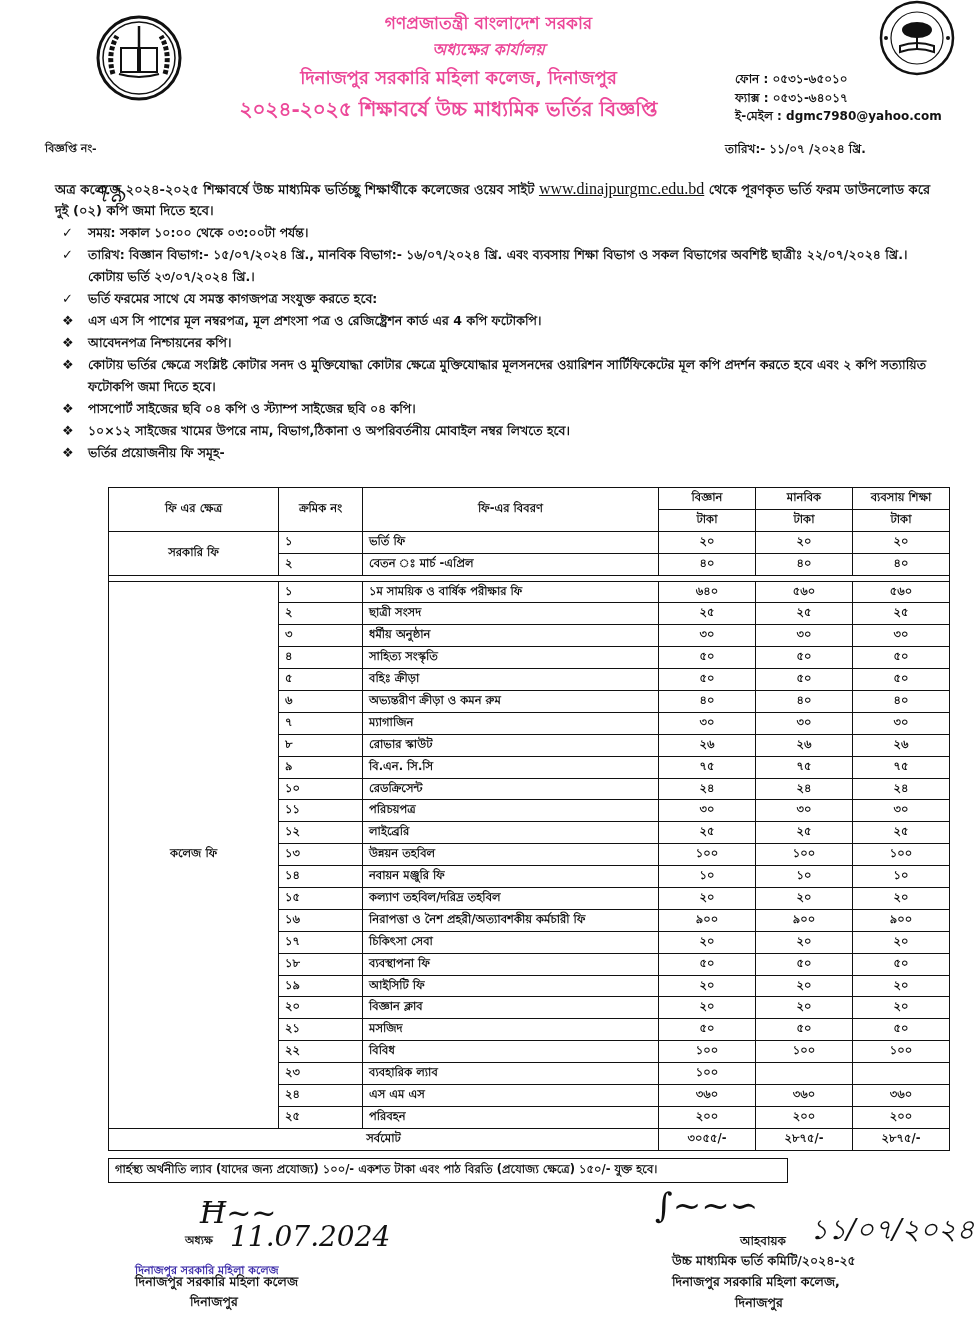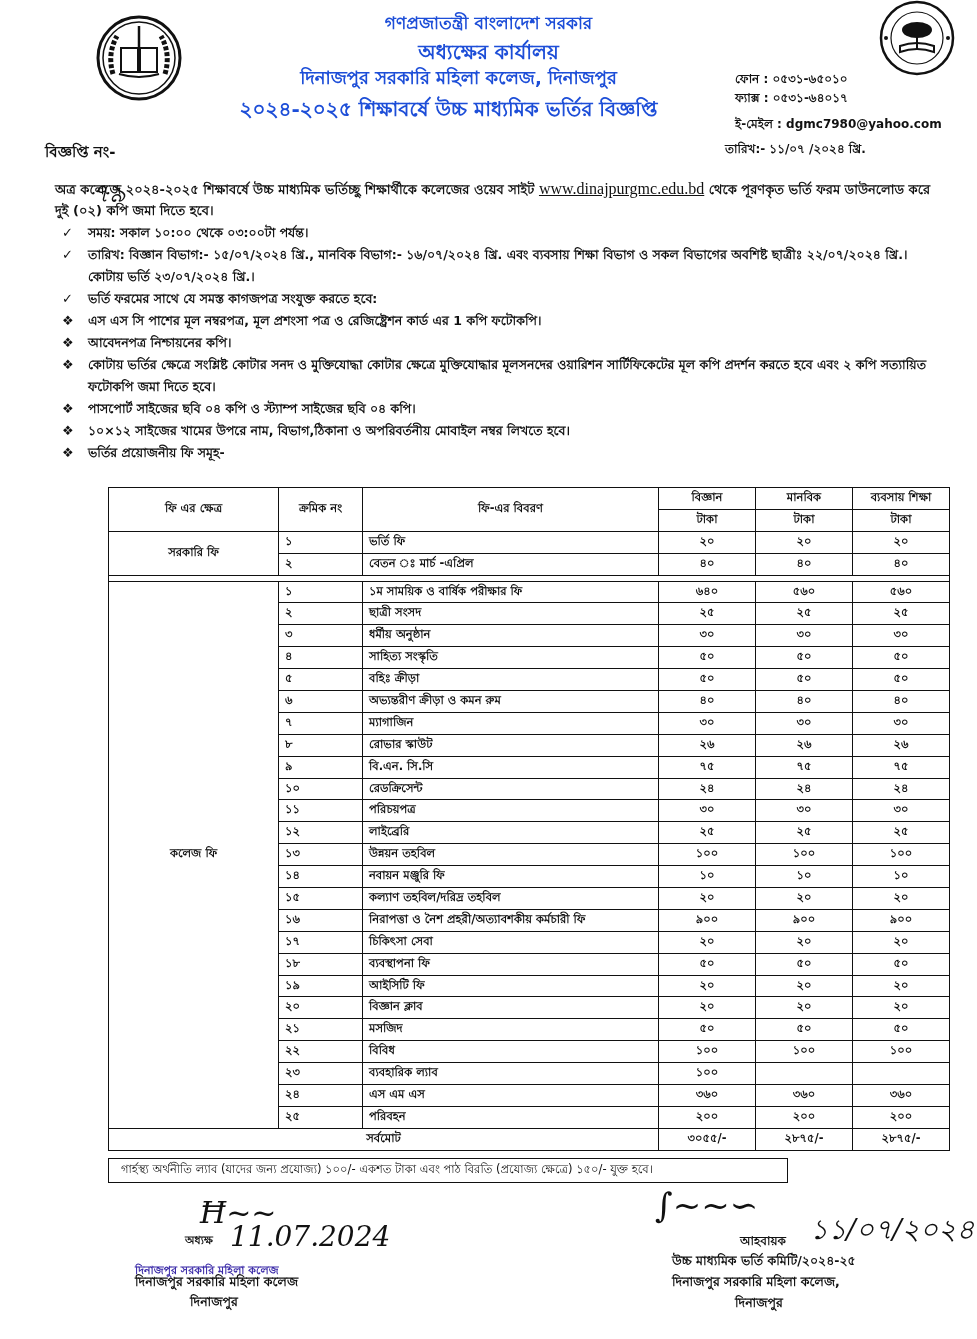--- a/index.html
+++ b/index.html
@@ -2,32 +2,32 @@
 <html><head>
 <meta charset="utf-8">
 <style>
   * { box-sizing: border-box; margin: 0; padding: 0; }
   html, body { width: 977px; height: 1339px; background: #ffffff; overflow: hidden; }
   body { position: relative; font-family: "DejaVu Sans", sans-serif; color: #111; }
 
   .logo-left { position: absolute; left: 95px; top: 14px; width: 88px; height: 88px; }
   .logo-right { position: absolute; left: 862px; top: 0px; width: 110px; height: 80px; }
 
-  .hdr-line { position: absolute; left: 0; width: 977px; text-align: center; font-weight: bold; color: #1d4ed8; white-space: nowrap; }
+  .hdr-line { position: absolute; left: 0; width: 977px; text-align: center; font-weight: bold; color: #ec4899; white-space: nowrap; }
   .hdr1 { top: 10px; font-size: 17px; }
-  .hdr2 { top: 37px; font-size: 20px; }
+  .hdr2 { top: 37px; font-size: 16px; font-style: italic; }
   .hdr3 { top: 64px; font-size: 18px; left: -30px; }
   .hdr4 { top: 94px; font-size: 20px; left: -40px; }
 
   .contact { position: absolute; left: 735px; font-size: 12px; font-weight: bold; white-space: nowrap; }
   .contact.c1 { top: 70px; }
   .contact.c2 { top: 89px; }
-  .contact.c3 { top: 115px; }
-
-  .notice-no { position: absolute; left: 45px; top: 140px; font-size: 15px; font-weight: bold; }
+  .contact.c3 { top: 107px; }
+
+  .notice-no { position: absolute; left: 45px; top: 140px; font-size: 11px; font-weight: bold; }
   .notice-hand { position: absolute; left: 92px; top: 128px; font-size: 26px; font-family: "DejaVu Serif", serif; font-style: italic; margin-top: 45px; }
   .date-line { position: absolute; left: 725px; top: 140px; font-size: 12px; font-weight: bold; }
 
   .intro { position: absolute; left: 55px; top: 178px; width: 880px; font-size: 13px; font-weight: bold; line-height: 21px; }
   .intro .link { text-decoration: underline; font-family: "Liberation Serif", serif; font-size: 16px; font-weight: normal; }
 
   .bullets { position: absolute; left: 62px; top: 222px; width: 880px; }
   .bullet { display: flex; font-size: 12.5px; font-weight: bold; line-height: 22px; }
   .bullet .mk { width: 26px; flex: none; font-size: 13px; }
   .bullet .tx { flex: 1; }
@@ -35,21 +35,21 @@
   table.fees { position: absolute; left: 108px; top: 487px; width: 842px; border-collapse: collapse; font-size: 11.5px; font-weight: bold; padding-left: 20px; }
   table.fees td, table.fees th { border: 1.6px solid #111; padding: 0 6px; height: 21.9px; vertical-align: middle; }
   table.fees th { font-weight: bold; text-align: center; }
   .c-cat { width: 170px; text-align: center; }
   .c-sl { width: 84px; margin-left: 44px; }
   .c-desc { width: 296px; }
   .c-num { width: 97px; text-align: center; }
   .gap td { height: 6px !important; padding: 0; }
   .total-label { text-align: center; }
 
-  .footnote { position: absolute; left: 108px; top: 1158px; width: 680px; border: 1.6px solid #111; font-size: 11.5px; font-weight: normal; padding: 2px 12px; white-space: nowrap; }
+  .footnote { position: absolute; left: 108px; top: 1158px; width: 680px; border: 1.6px solid #111; font-size: 11.5px; font-weight: bold; padding: 2px 6px; white-space: nowrap; }
 
   .sig-left { position: absolute; left: 130px; top: 1195px; }
   .sig-scrawl { font-family: "DejaVu Serif", serif; font-style: italic; font-size: 30px; }
   .sig-left .sig-scrawl { position: absolute; left: 70px; top: 0px; }
   .hand-date-left { position: absolute; left: 230px; top: 1220px; font-size: 28px; font-family: "DejaVu Serif", serif; font-style: italic; white-space: nowrap; }
   .sig-left-title { position: absolute; left: 185px; top: 1232px; font-size: 11px; font-weight: bold; }
   .stamp-line { position: absolute; left: 135px; top: 1262px; font-size: 11px; font-weight: bold; color: #3a2aa8; }
   .sig-left-org { position: absolute; left: 135px; top: 1273px; font-size: 12.5px; font-weight: bold; }
   .sig-left-city { position: absolute; left: 190px; top: 1293px; font-size: 12.5px; font-weight: bold; }
 
@@ -109,21 +109,21 @@
     <div class="bullet">
       <span class="mk">✓</span>
       <span class="tx">তারিখ:   বিজ্ঞান বিভাগ:-  ১৫/০৭/২০২৪ খ্রি., মানবিক বিভাগ:- ১৬/০৭/২০২৪ খ্রি. এবং ব্যবসায় শিক্ষা বিভাগ  ও সকল বিভাগের অবশিষ্ট ছাত্রীঃ ২২/০৭/২০২৪ খ্রি.। কোটায় ভর্তি ২৩/০৭/২০২৪ খ্রি.।</span>
     </div>
     <div class="bullet">
       <span class="mk">✓</span>
       <span class="tx">ভর্তি ফরমের সাথে যে সমস্ত কাগজপত্র সংযুক্ত করতে হবে:</span>
     </div>
     <div class="bullet">
       <span class="mk">❖</span>
-      <span class="tx">এস এস সি পাশের মূল নম্বরপত্র, মূল প্রশংসা পত্র ও রেজিষ্ট্রেশন কার্ড এর 1 কপি ফটোকপি।</span>
+      <span class="tx">এস এস সি পাশের মূল নম্বরপত্র, মূল প্রশংসা পত্র ও রেজিষ্ট্রেশন কার্ড এর 4 কপি ফটোকপি।</span>
     </div>
     <div class="bullet">
       <span class="mk">❖</span>
       <span class="tx">আবেদনপত্র নিশ্চায়নের কপি।</span>
     </div>
     <div class="bullet">
       <span class="mk">❖</span>
       <span class="tx">কোটায় ভর্তির ক্ষেত্রে সংশ্লিষ্ট কোটার সনদ ও মুক্তিযোদ্ধা কোটার ক্ষেত্রে মুক্তিযোদ্ধার মূলসনদের ওয়ারিশন সার্টিফিকেটের মূল কপি প্রদর্শন করতে হবে এবং ২ কপি সত্যায়িত ফটোকপি জমা দিতে হবে।</span>
     </div>
     <div class="bullet">

